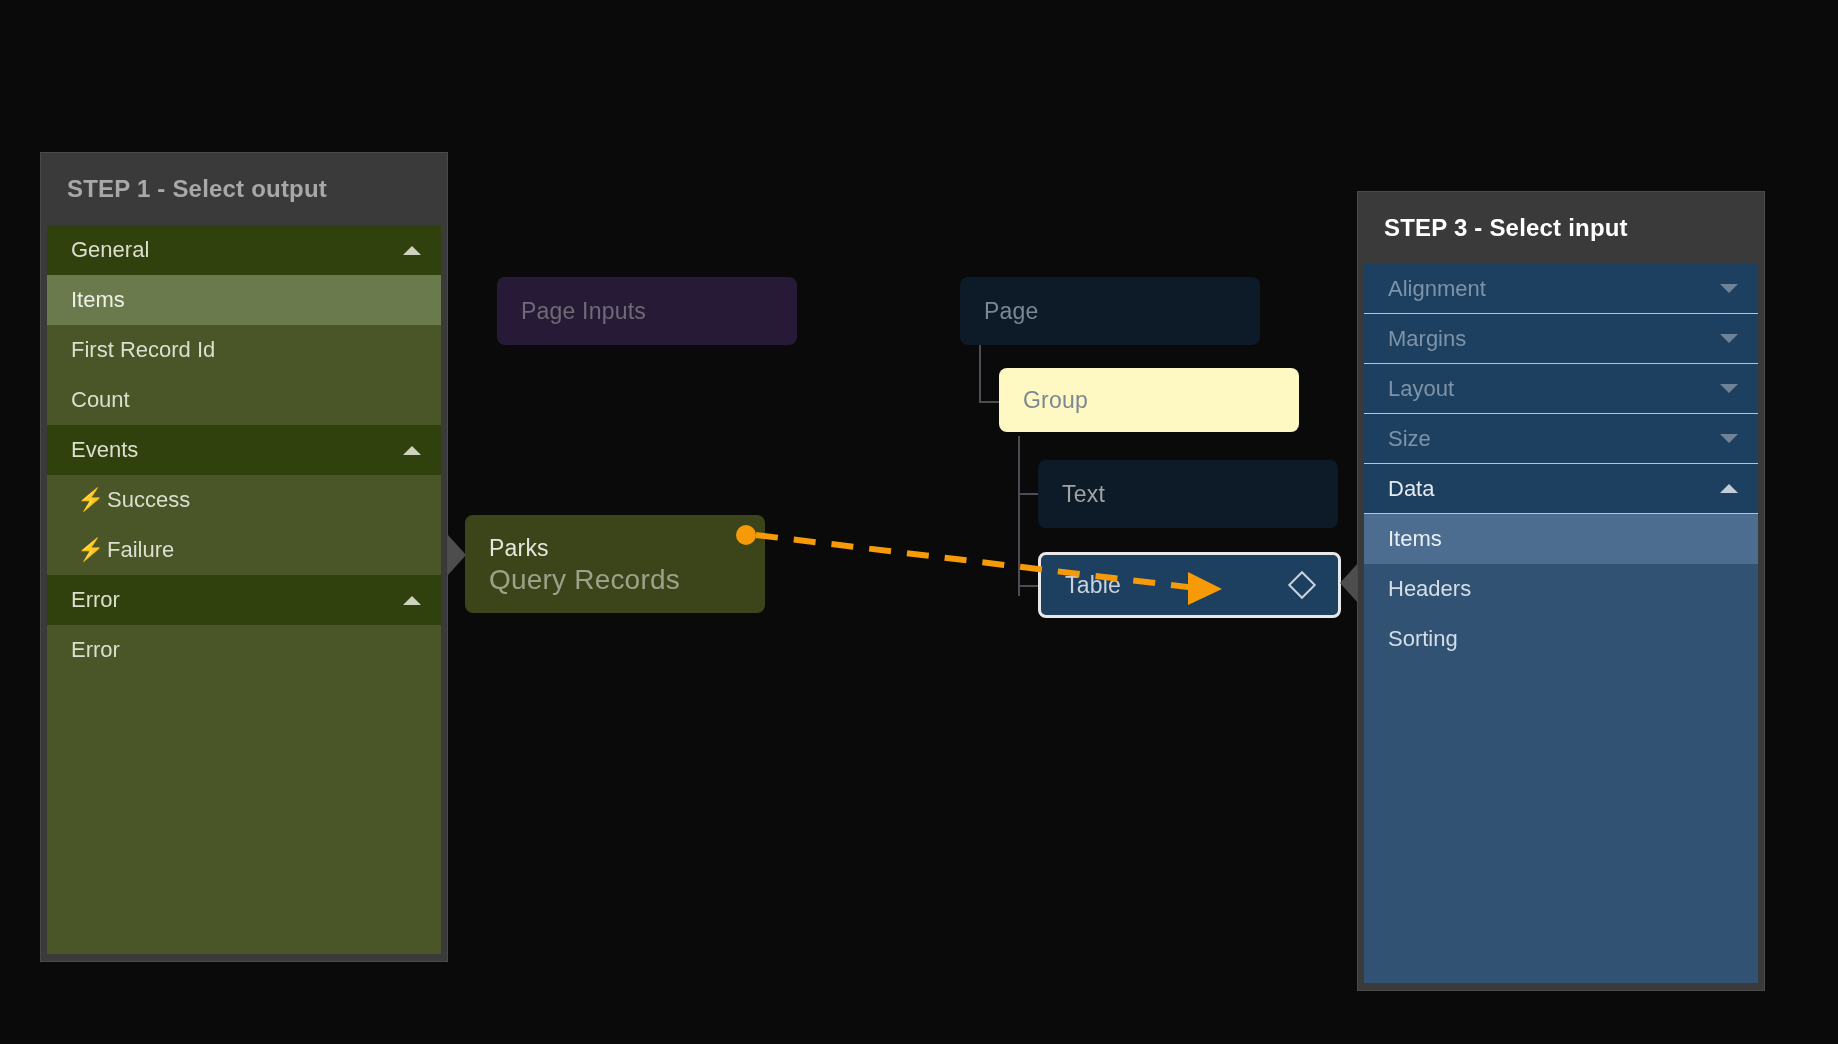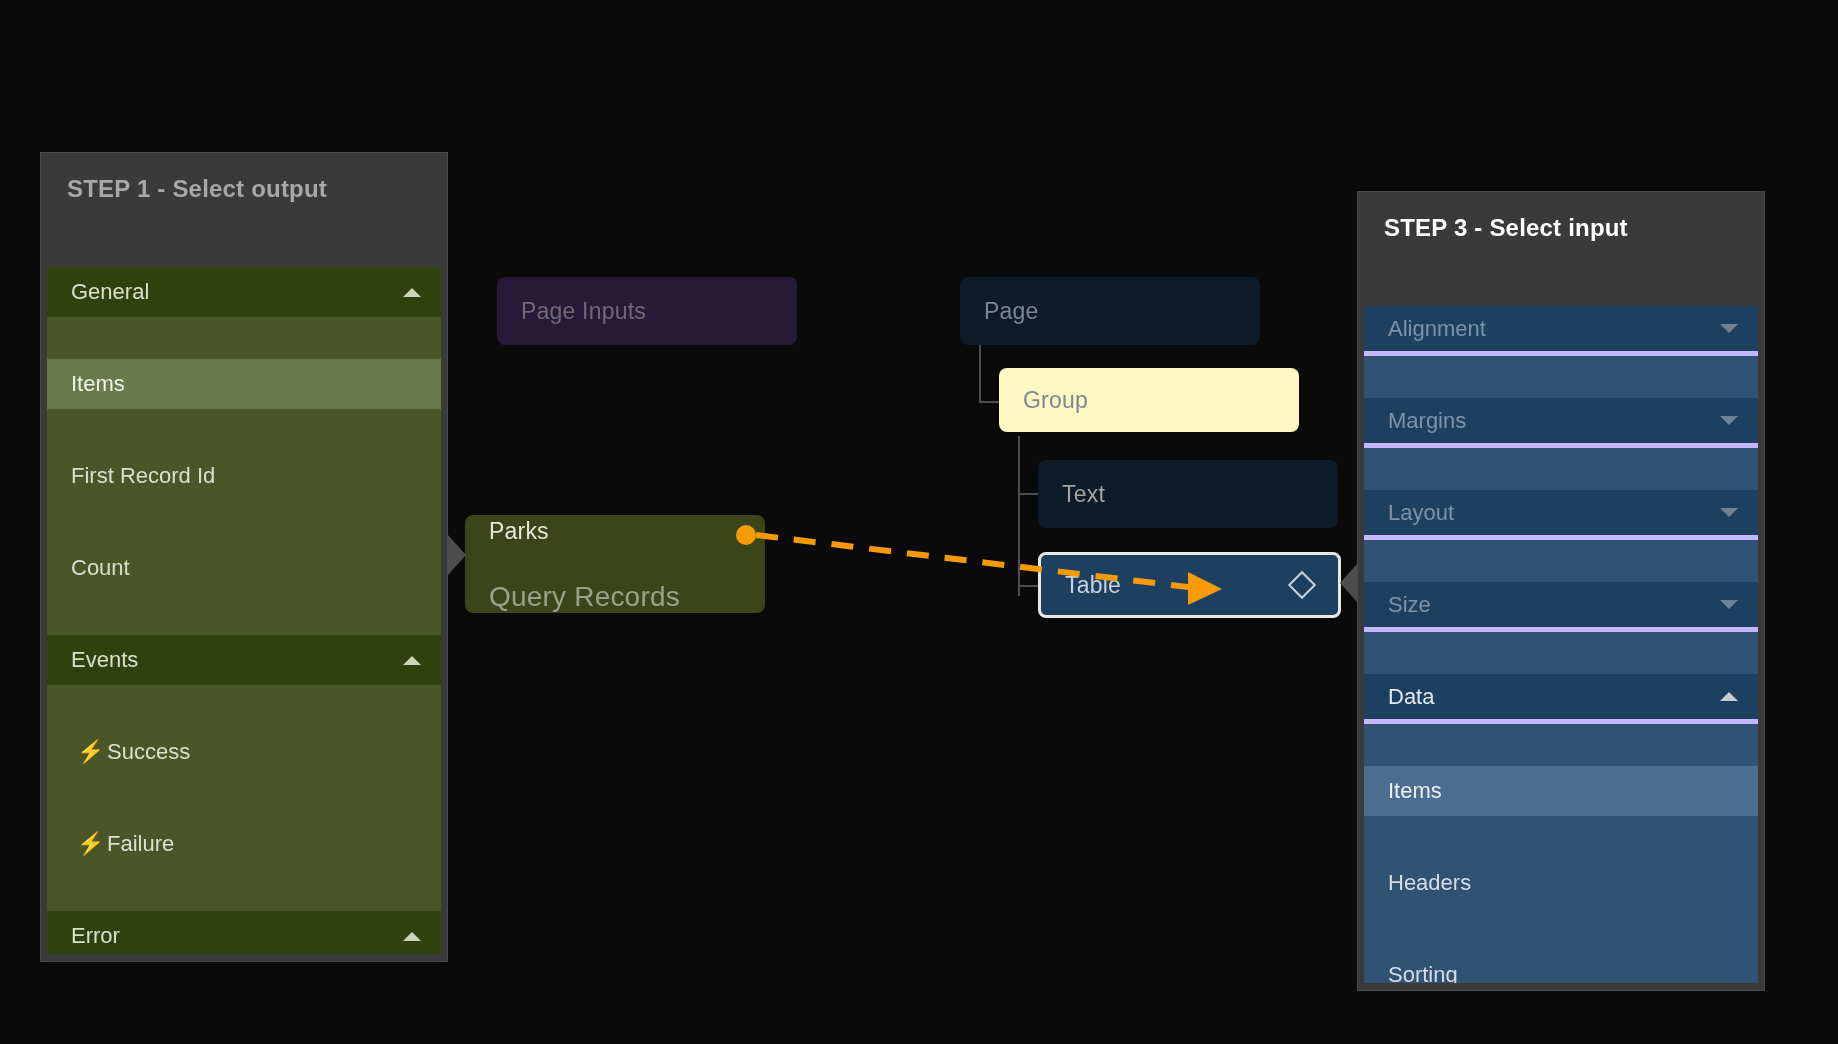--- a/index.html
+++ b/index.html
@@ -57,21 +57,21 @@
     border: 3px solid #e8e8e8;
     color: #c7d2de;
   }
   .node-table .node-label { }
 
   .node-parks {
     left: 465px; top: 515px; width: 300px; height: 98px;
     background: #3b4519;
     flex-direction: column;
     align-items: flex-start;
-    justify-content: space-between;
+    justify-content: center;
   }
   .node-parks .parks-title {
     padding-left: 24px;
     color: #e6e6dc;
     font-size: 23px;
     line-height: 32px;
   }
   .node-parks .parks-sub {
     padding-left: 24px;
     color: #9ba18a;
@@ -154,38 +154,37 @@
 
   
   .row {
     display: flex;
     align-items: center;
     height: 50px;
     font-size: 22px;
     padding: 0 20px 0 24px;
     position: relative;
     white-space: nowrap;
-    margin-top: 42px;
   }
   .row .row-label { flex: 1; }
 
   
   .green-body { background: #4a5627; height: 100%; }
   .row-green-section { background: #31410d; color: #dcdfd0; }
   .row-green-item    { background: #4a5627; color: #dcdfd0; }
   .row-green-selected{ background: #6b7a4d; color: #eef0e6; }
   .row-green-sub     { background: #4a5627; color: #dcdfd0; padding-left: 30px; }
 
   
   .blue-body { background: #315273; height: 100%; }
   .row-blue-section   { background: #1d4061; color: #7e93a7; }
   .row-blue-section.active { color: #e6eaef; }
   .row-blue-item      { background: #315273; color: #d5dde6; }
   .row-blue-selected  { background: #4c6d8f; color: #e9eef3; }
-  .row-sep-blue { border-bottom: 5px solid #c4b5fd; }
+  .row-sep-blue { border-bottom: 1px solid #c4b5fd; }
 
   
   .chev {
     width: 0; height: 0;
     margin-left: 8px;
   }
   .chev-up-green {
     border-left: 9px solid transparent;
     border-right: 9px solid transparent;
     border-bottom: 9px solid #cdd3bd;

